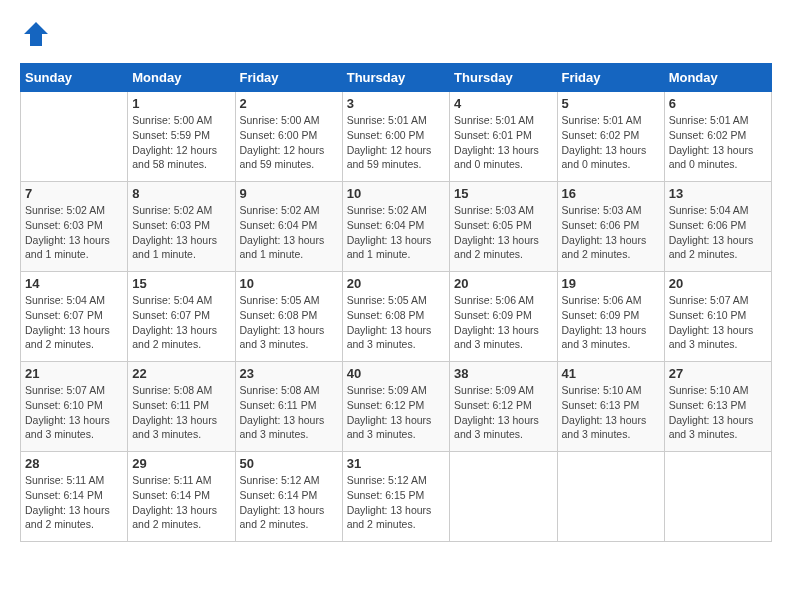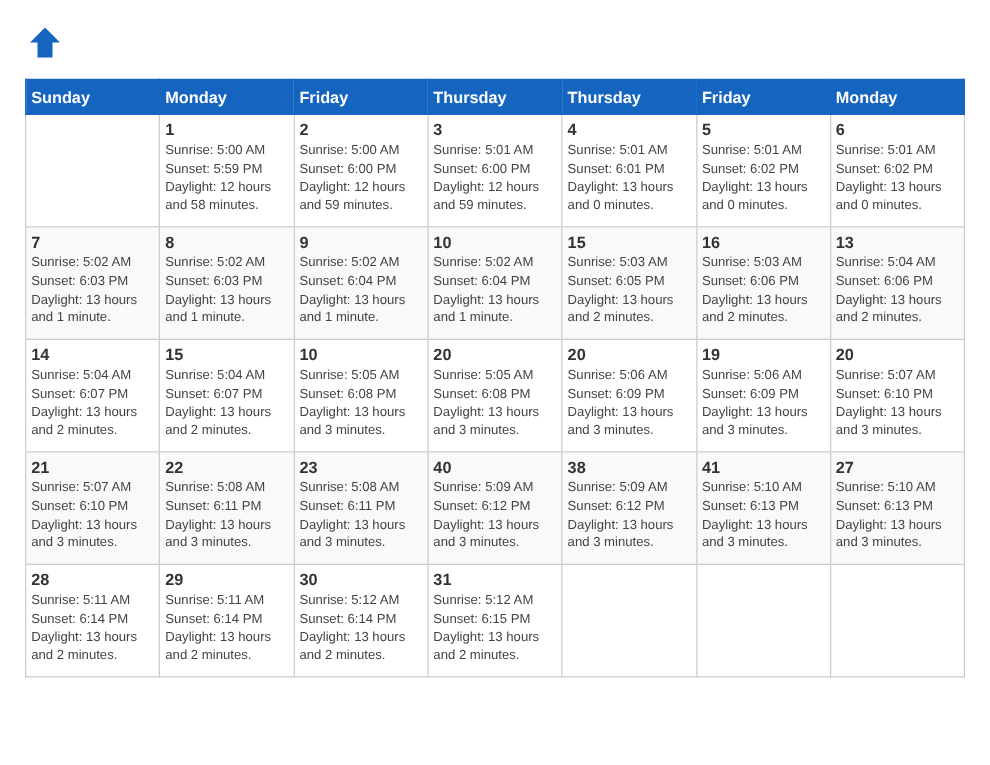--- a/index.html
+++ b/index.html
@@ -298,21 +298,21 @@
 Sunset: 6:14 PM
 Daylight: 13 hours and 2 minutes.</div>
         </td>
         <td>
           <span class="day-number">29</span>
           <div class="day-info" style="white-space: pre-line;">Sunrise: 5:11 AM
 Sunset: 6:14 PM
 Daylight: 13 hours and 2 minutes.</div>
         </td>
         <td>
-          <span class="day-number">30</span>
+          <span class="day-number">50</span>
           <div class="day-info" style="white-space: pre-line;">Sunrise: 5:12 AM
 Sunset: 6:14 PM
 Daylight: 13 hours and 2 minutes.</div>
         </td>
         <td>
           <span class="day-number">31</span>
           <div class="day-info" style="white-space: pre-line;">Sunrise: 5:12 AM
 Sunset: 6:15 PM
 Daylight: 13 hours and 2 minutes.</div>
         </td>

